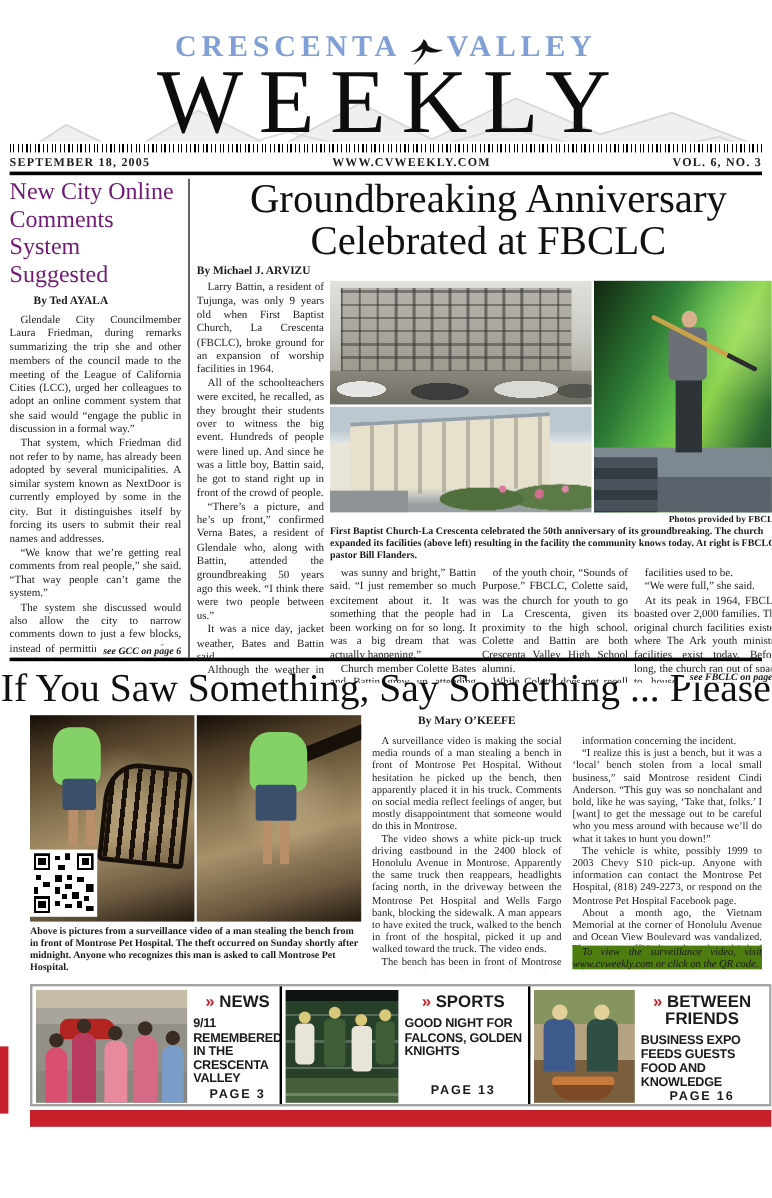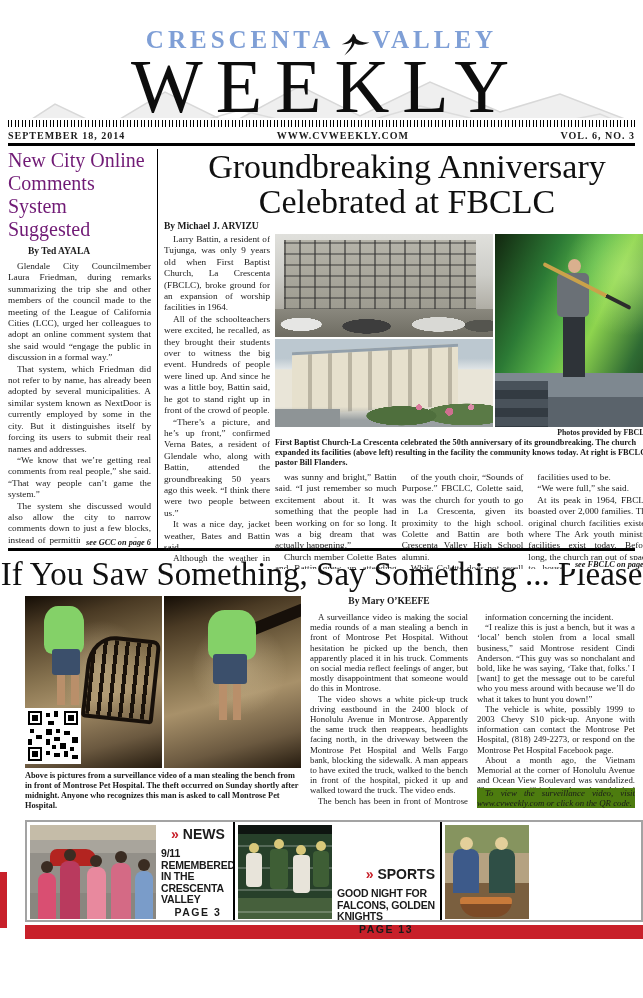--- a/index.html
+++ b/index.html
@@ -62,21 +62,21 @@
   
   .teaser-wrap { display:flex; margin:6px 0 0 25px; border:2px solid #a3a3a3; height:102px; }
   .teaser { display:flex; padding:3px; }
   .t1 { width:206px; flex:none; }
   .t2 { width:207px; flex:none; border-left:2px solid #000; }
   .t3 { flex:1; border-left:2px solid #000; }
   .tphoto { flex:none; height:94px; position:relative; overflow:hidden; }
   .ttext { flex:1; padding:2px 2px 0 5px; display:flex; flex-direction:column;
     font-family:"Liberation Sans", sans-serif; font-weight:bold; }
   .tsection { font-size:14px; letter-spacing:0; line-height:14px; text-align:center; }
-  .t3 .tsection, .t2 .tsection { text-align:right;margin-top:40px; }
+  .t3 .tsection, .t2 .tsection { text-align:center; }
   .chev { color:#c8202a; }
   .ttitle { font-size:10.5px; line-height:11.5px; margin-top:7px; letter-spacing:-0.2px; }
   .tpage { font-size:10.5px; letter-spacing:1.5px; margin-top:auto; text-align:center; padding-bottom:2px; }
   .redbar { height:14px; background:#c8202a; margin:3px 0 0 25px; }
   .red-sliver { position:absolute; left:0; top:872px; width:7px; height:56px; background:#c8202a; }
   
   .photo { position:relative; overflow:hidden; background:#888; }
   .ph-construction { width:218px; height:103px; flex:none;
     background:linear-gradient(180deg,#e0e0dc 0%,#cdcdc8 40%,#b4b2aa 68%,#8f8d84 100%); }
   .ph-construction .struct { position:absolute; left:4%; right:8%; top:6%; bottom:26%;
@@ -182,21 +182,21 @@
           </svg></span><span>VALLEY</span>
     </div>
     <div class="title-main">WEEKLY</div>
     <div class="tagline">THE FOOTHILLS COMMUNITY NEWSPAPER</div>
   </div>
 </div>
 
 <div class="barcode"></div>
 
 <div class="dateline">
-  <span>SEPTEMBER 18, 2014</span>
+  <span>SEPTEMBER 18, 2005</span>
   <span>WWW.CVWEEKLY.COM</span>
   <span>VOL. 6, NO. 3</span>
 </div>
 
 <div class="top-content">
 
   <div class="left-col">
     <div class="left-head">New City Online Comments System Suggested</div>
     <div class="byline">By Ted AYALA</div>
     <div class="bodytext">
@@ -390,17 +390,22 @@
   <div class="teaser t3">
     <div class="tphoto photo ph-expo">
       <div class="lady" style="left:10%;background:#3d5a8a">
           <i></i>
         </div>
       <div class="lady" style="left:52%;background:#2f4f46">
           <i></i>
         </div>
       <div class="bowl"></div>
     </div>
+    <div class="ttext">
+      <div class="tsection"><span class="chev">»</span> <span>BETWEEN FRIENDS</span></div>
+      <div class="ttitle">BUSINESS EXPO FEEDS GUESTS FOOD AND KNOWLEDGE</div>
+      <div class="tpage">PAGE 16</div>
+    </div>
   </div>
 </div>
 
 <div class="redbar"></div>
 <div class="red-sliver"></div>
 
 </body></html>

